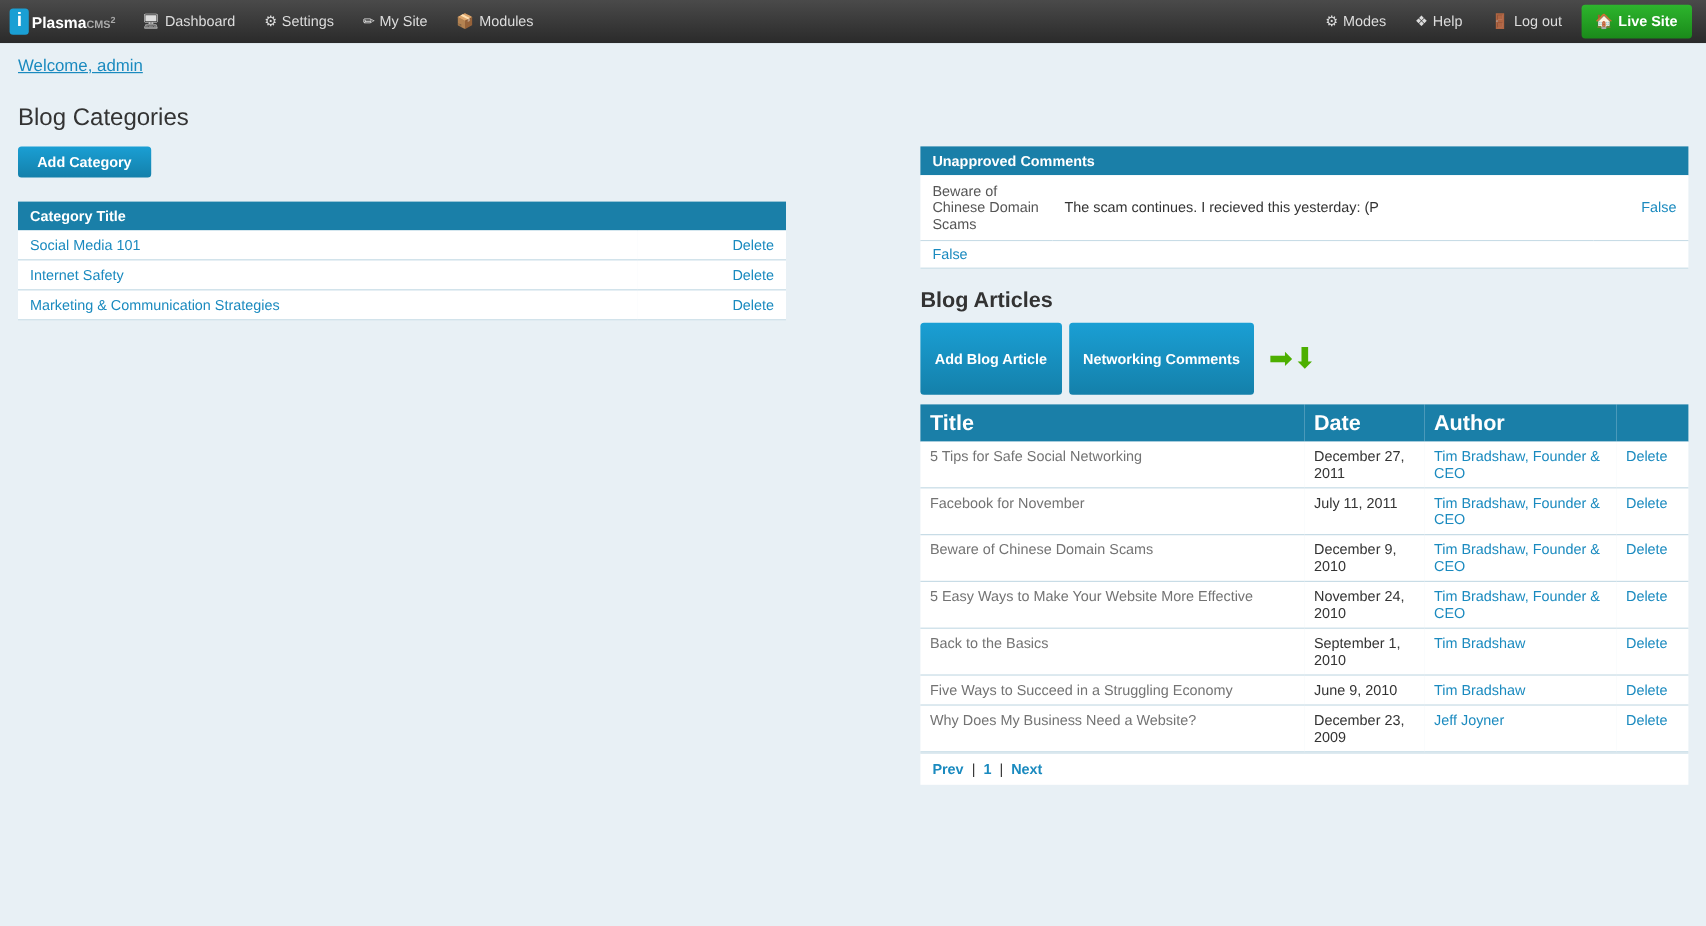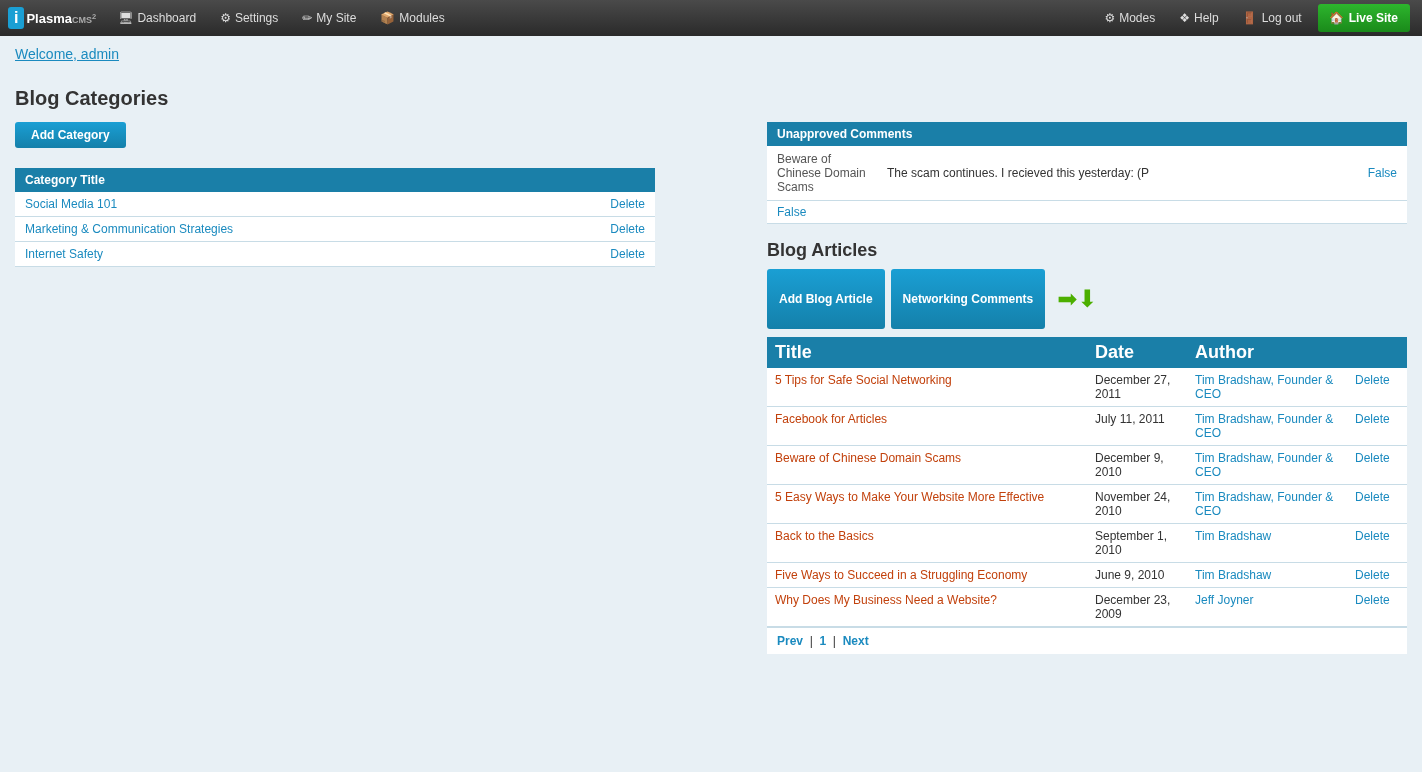--- a/index.html
+++ b/index.html
@@ -72,21 +72,21 @@
     }
     .welcome-text {
       color: #1a8abf;
       font-size: 14px;
       margin-bottom: 25px;
       text-decoration: underline;
     }
     h1.page-title {
       font-size: 20px;
       color: #333;
-      font-weight: bold;
+      font-weight: normal;
       margin-bottom: 12px;
     }
 
     
     #left-panel {
       float: left;
       width: 640px;
     }
     .add-category-btn {
       background: linear-gradient(to bottom, #1a9fd4, #1480aa);
@@ -212,21 +212,21 @@
       font-size: 18px;
     }
     .articles-table td {
       padding: 5px 8px;
       border-bottom: 1px solid #c8dce6;
       background: white;
       font-size: 12px;
       vertical-align: top;
     }
     .article-title-link {
-      color: #c2410c;
+      color: #737373;
       text-decoration: none;
     }
     .author-link {
       color: #1a8abf;
       text-decoration: none;
     }
     .delete-link {
       color: #1a8abf;
       cursor: pointer;
       white-space: nowrap;
@@ -303,25 +303,25 @@
 
       <div>
         <div class="table-header">Category Title</div>
         <table class="category-table">
           <tbody id="category-tbody">
               <tr>
     <td><a class="category-link">Social Media 101</a></td>
     <td class="delete-col">Delete</td>
   </tr>
               <tr>
+    <td><a class="category-link">Internet Safety</a></td>
+    <td class="delete-col">Delete</td>
+  </tr>
+              <tr>
     <td><a class="category-link">Marketing &amp; Communication Strategies</a></td>
-    <td class="delete-col">Delete</td>
-  </tr>
-              <tr>
-    <td><a class="category-link">Internet Safety</a></td>
     <td class="delete-col">Delete</td>
   </tr>
             </tbody>
         </table>
       </div>
     </div>
 
     <div id="right-panel">
 
       <div>
@@ -354,21 +354,21 @@
           </tr>
         </thead>
         <tbody id="articles-tbody">
             <tr>
     <td><a class="article-title-link">5 Tips for Safe Social Networking</a></td>
     <td>December 27, 2011</td>
     <td><a class="author-link">Tim Bradshaw, Founder &amp; CEO</a></td>
     <td class="delete-link">Delete</td>
   </tr>
             <tr>
-    <td><a class="article-title-link">Facebook for Articles</a></td>
+    <td><a class="article-title-link">Facebook for November</a></td>
     <td>July 11, 2011</td>
     <td><a class="author-link">Tim Bradshaw, Founder &amp; CEO</a></td>
     <td class="delete-link">Delete</td>
   </tr>
             <tr>
     <td><a class="article-title-link">Beware of Chinese Domain Scams</a></td>
     <td>December 9, 2010</td>
     <td><a class="author-link">Tim Bradshaw, Founder &amp; CEO</a></td>
     <td class="delete-link">Delete</td>
   </tr>

